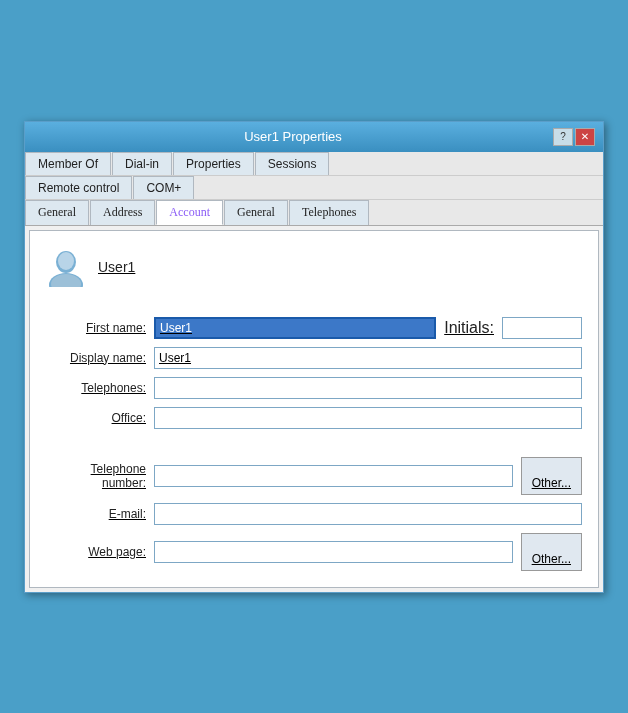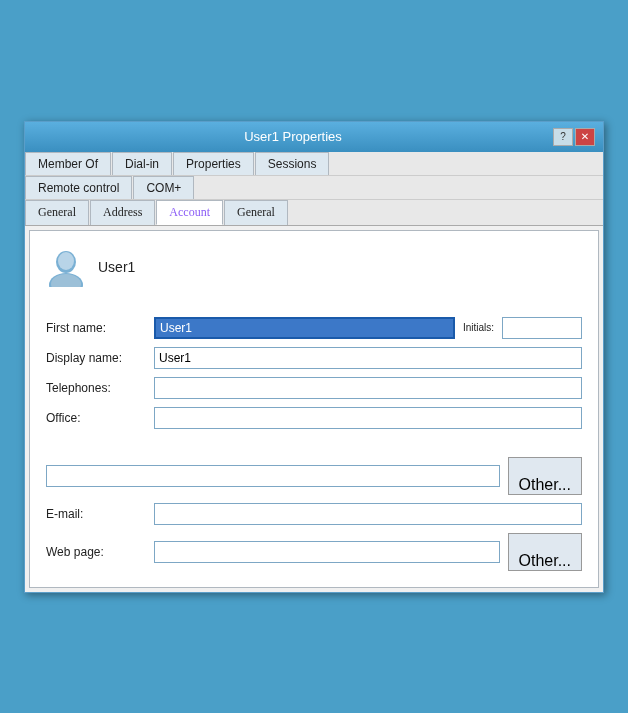--- a/index.html
+++ b/index.html
@@ -80,20 +80,21 @@
       border-bottom: 1px solid white;
       position: relative;
       z-index: 1;
       color: #8b5cf6;
     }
     .content-area {
       background: white;
       border: 1px solid #b0b8c0;
       margin: 4px;
       padding: 16px;
+      text-decoration: underline;
     }
     .user-header {
       display: flex;
       align-items: center;
       gap: 12px;
       margin-bottom: 20px;
       padding-bottom: 10px;
     }
     .user-avatar {
       width: 40px;
@@ -108,21 +109,21 @@
       flex-direction: column;
       gap: 8px;
     }
     .form-row {
       display: flex;
       align-items: center;
       gap: 8px;
     }
     .form-label {
       width: 100px;
-      text-align: left;
+      text-align: right;
       color: #222;
       font-size: 12px;
       flex-shrink: 0;
     }
     .form-input {
       flex: 1;
       height: 22px;
       border: 1px solid #7da7c5;
       padding: 2px 4px;
       font-size: 12px;
@@ -137,34 +138,34 @@
     .form-input-short {
       width: 80px;
       height: 22px;
       border: 1px solid #7da7c5;
       padding: 2px 4px;
       font-size: 12px;
       outline: none;
       background: white;
     }
     .initials-label {
-      font-size: 10px;
+      font-size: 16px;
       color: #222;
       white-space: nowrap;
     }
     .separator {
       height: 12px;
     }
     .other-btn {
       height: 22px;
       padding: 18px 10px;
       background: #e0e8f0;
       border: 1px solid #999;
       cursor: pointer;
-      font-size: 16px;
+      font-size: 12px;
       white-space: nowrap;
     }
   </style>
 </head>
 <body>
 
 <div class="window">
 
   <div class="title-bar">
     <div class="title-bar-text">User1 Properties</div>
@@ -183,20 +184,21 @@
     </div>
     <div class="tab-row">
       <div class="tab">Remote control</div>
       <div class="tab">COM+</div>
     </div>
     <div class="tab-row">
       <div class="tab">General</div>
       <div class="tab">Address</div>
       <div class="tab active">Account</div>
       <div class="tab">General</div>
+      <div class="tab">Telephones</div>
     </div>
   </div>
 
   <div class="content-area">
 
     <div class="user-header">
       <svg class="user-avatar" viewBox="0 0 40 40" xmlns="http://www.w3.org/2000/svg">
         <ellipse cx="20" cy="15" rx="10" ry="11" fill="#7ab0d4"></ellipse>
         <ellipse cx="20" cy="38" rx="17" ry="12" fill="#7ab0d4"></ellipse>
         <ellipse cx="20" cy="14" rx="8" ry="9" fill="#b8d4e8"></ellipse>
@@ -226,20 +228,21 @@
       </div>
 
       <div class="form-row">
         <span class="form-label">Office:</span>
         <input class="form-input" type="text" value="" style="">
       </div>
 
       <div class="separator"></div>
 
       <div class="form-row">
+        <span class="form-label">Telephone number:</span>
         <input class="form-input" type="text" value="" style="">
         <button class="other-btn">Other...</button>
       </div>
 
       <div class="form-row">
         <span class="form-label">E-mail:</span>
         <input class="form-input" type="text" value="" style="">
       </div>
 
       <div class="form-row">

